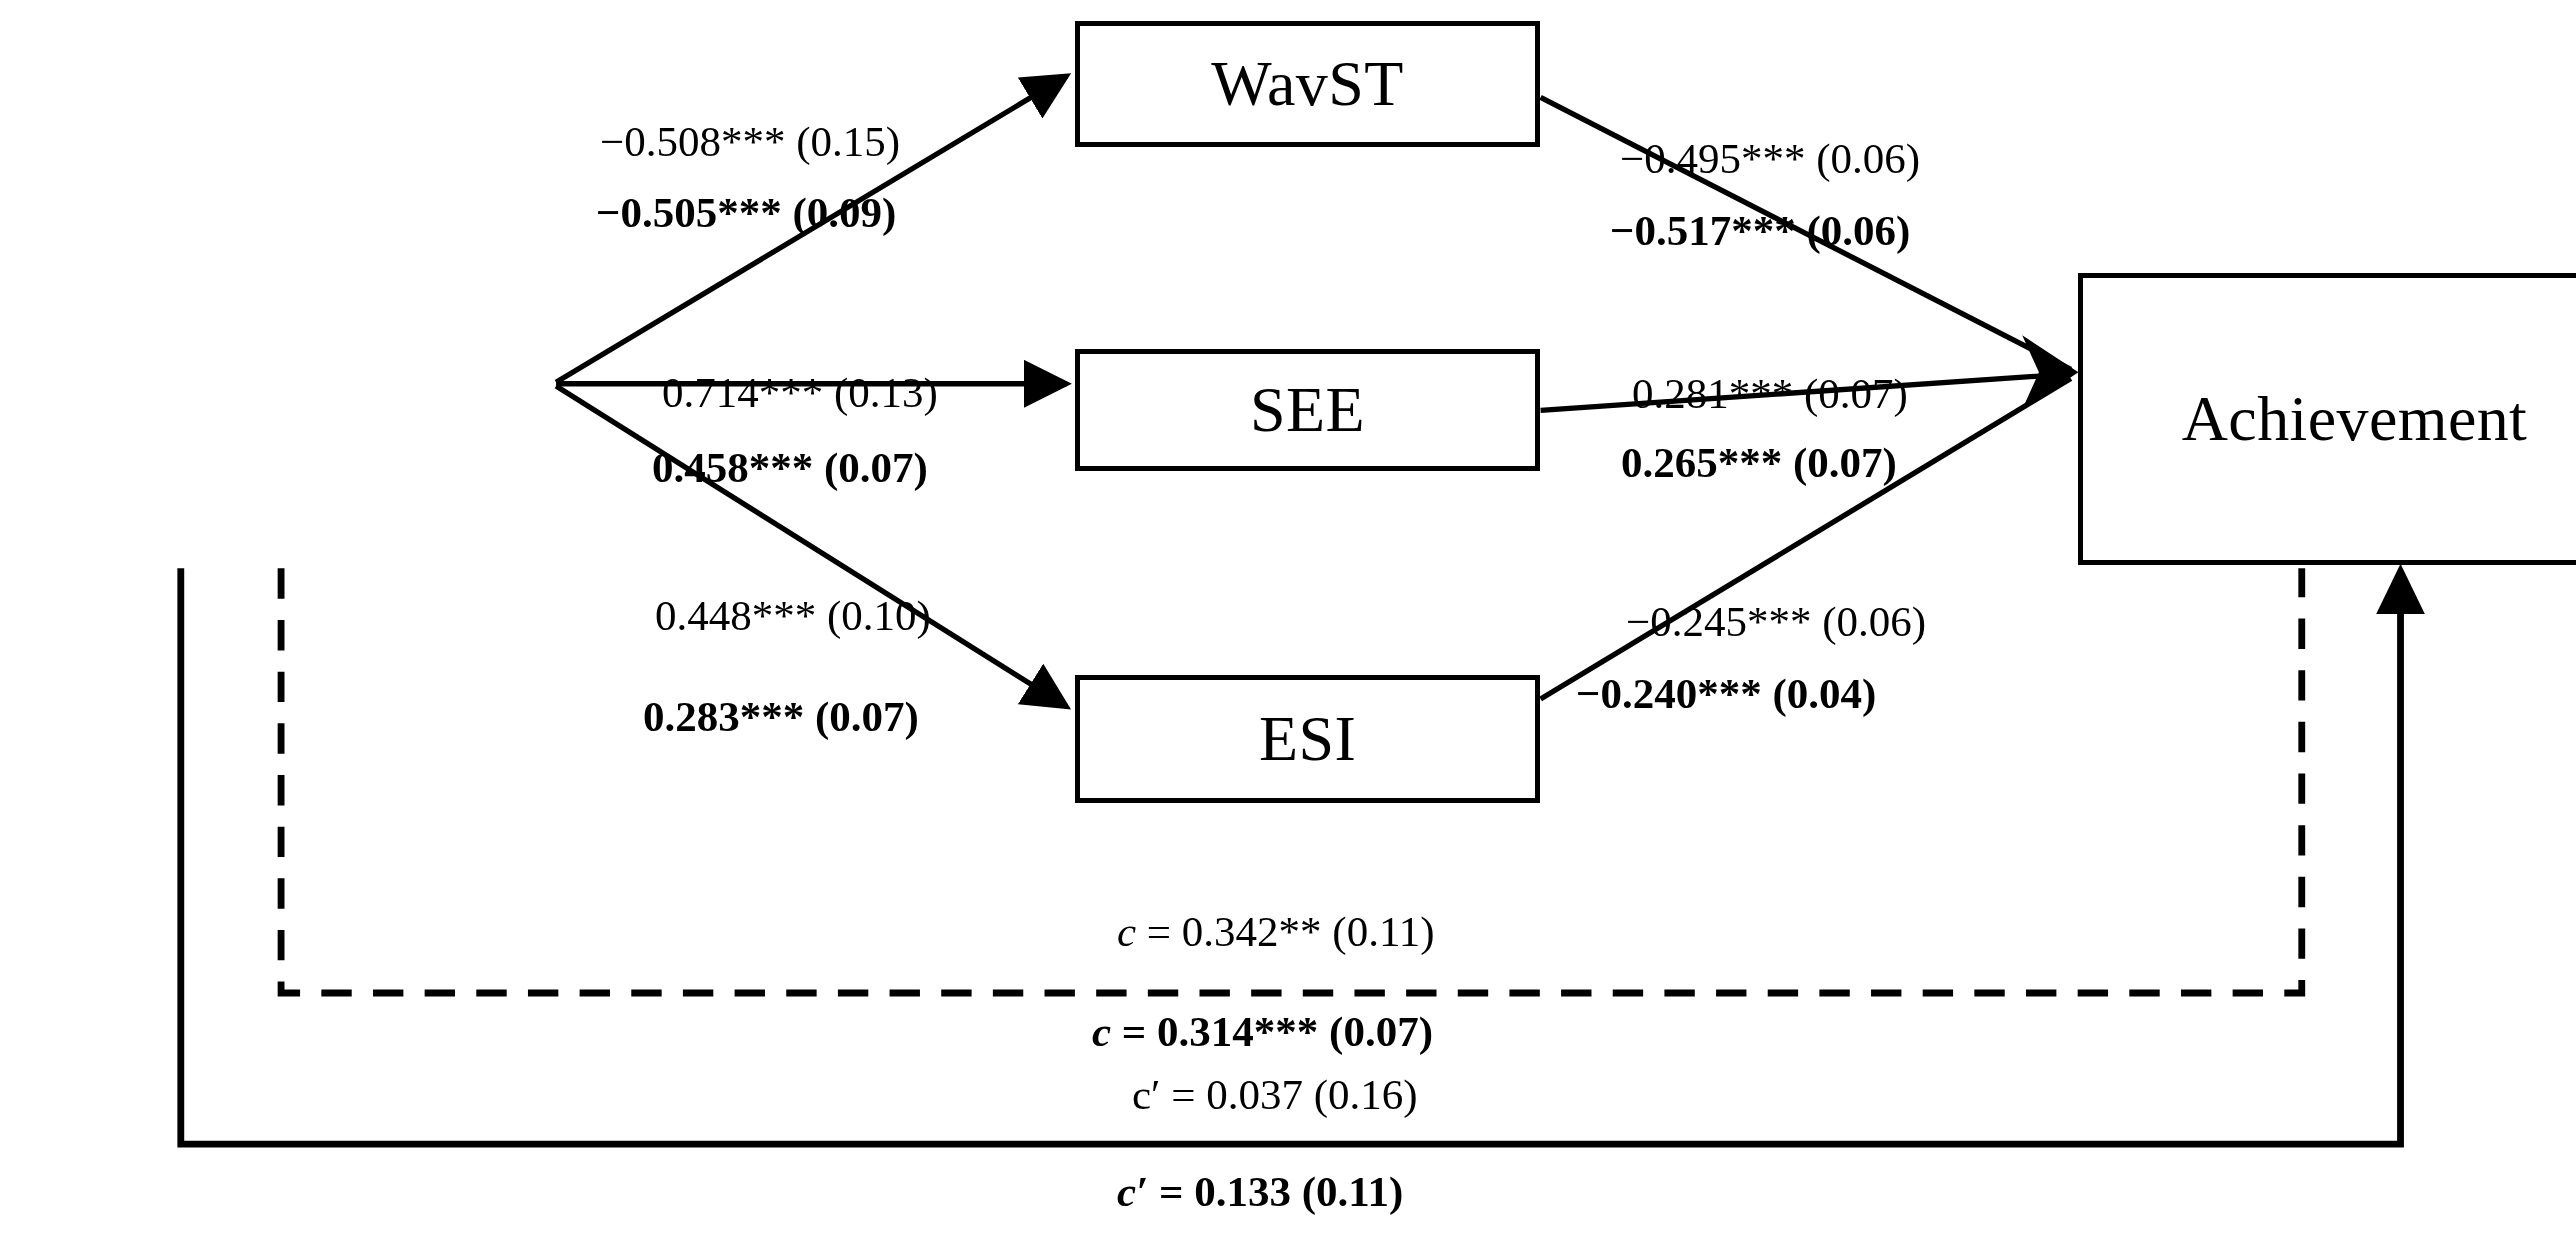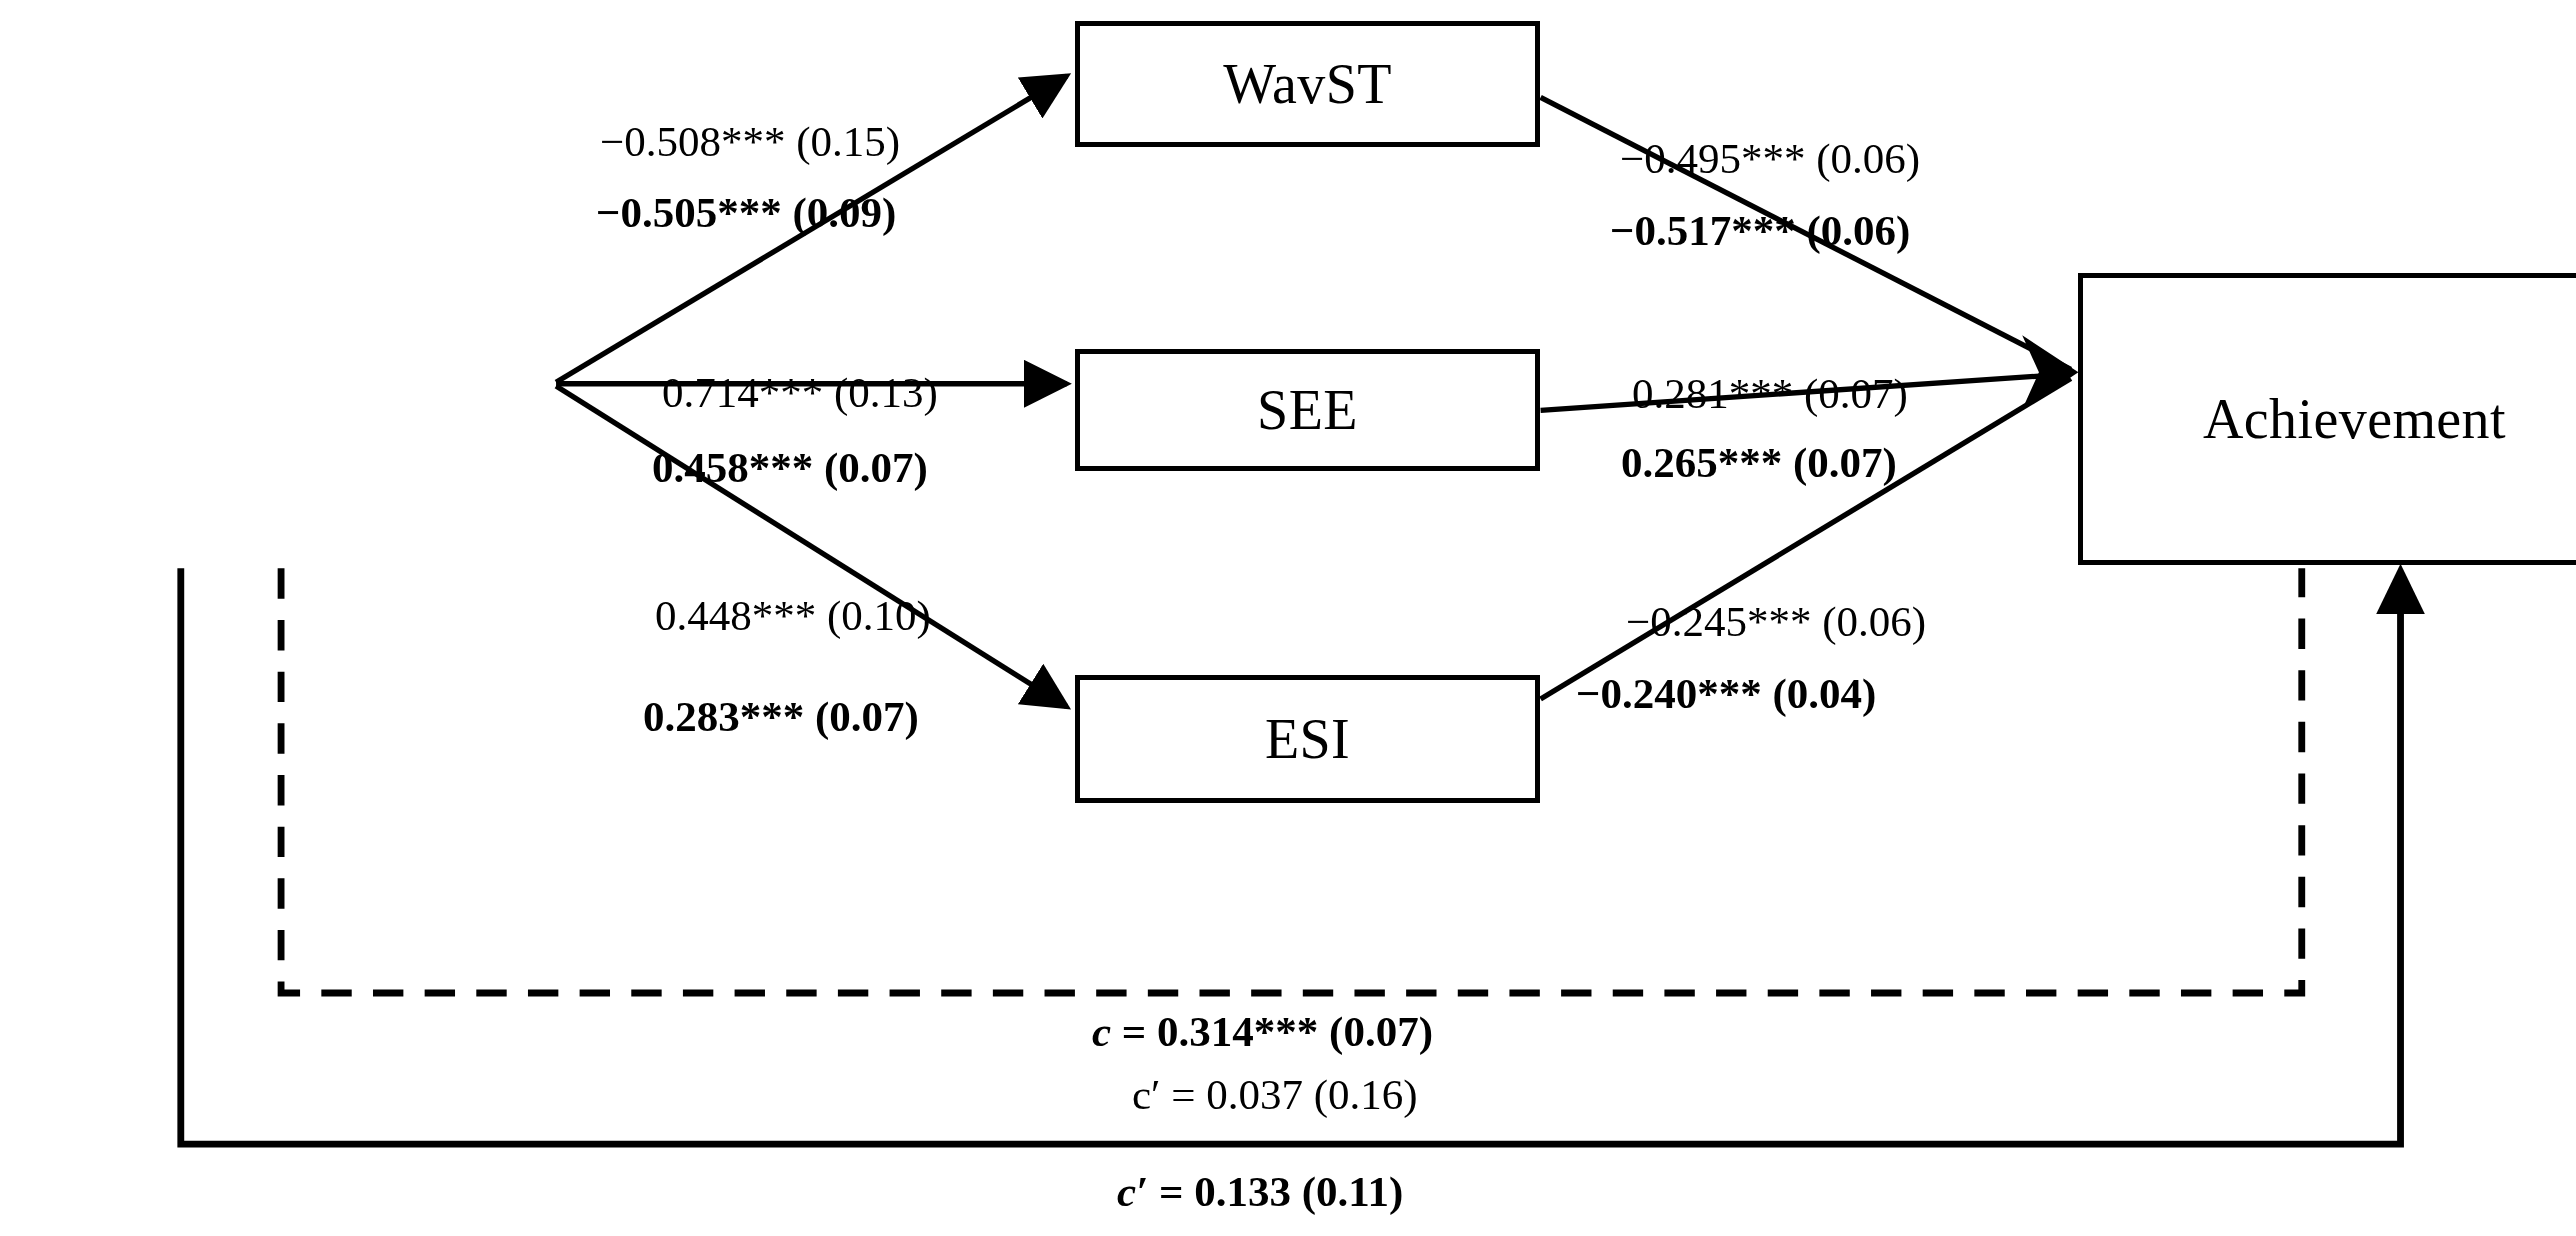--- a/index.html
+++ b/index.html
@@ -32,21 +32,21 @@
     box-sizing: border-box;
     border: 5.3px solid #000000;
     background: #ffffff;
     display: flex;
     align-items: center;
     justify-content: center;
     text-align: center;
   }
   .node-label {
     font-family: "Liberation Serif", "DejaVu Serif", serif;
-    font-size: 56px;
+    font-size: 64px;
     line-height: 1.22;
     color: #000000;
     letter-spacing: 0.4px;
   }
   #node-source .node-label {
     font-size: 55px;
     line-height: 1.28;
     padding: 0 10.6px;
     width: 100%;
     box-sizing: border-box;
@@ -145,20 +145,21 @@
 
   <div class="path-label" style="left:1632px; top:372px;">0.281*** (0.07)</div>
   <div class="path-label bold" style="left:1621px; top:441px;">0.265*** (0.07)</div>
 
   <div class="path-label" style="left:655px; top:594px;">0.448*** (0.10)</div>
   <div class="path-label bold" style="left:643px; top:695px;">0.283*** (0.07)</div>
 
   <div class="path-label" style="left:1586px; top:600px;margin-left:40px;">−0.245*** (0.06)</div>
   <div class="path-label bold" style="left:1576px; top:672px;">−0.240*** (0.04)</div>
 
+  <div class="path-label" style="left:1117px; top:910px;"><span class="ital">c</span><span> = 0.342** (0.11)</span></div>
 
   <div class="path-label bold" style="left:1092px; top:1010px;"><span class="ital">c</span><span> = 0.314*** (0.07)</span></div>
 
   <div class="path-label" style="left:1132px; top:1073px;"><span>c′</span><span> = 0.037 (0.16)</span></div>
 
   <div class="path-label bold" style="left:1117px; top:1170px;"><span class="ital">c′</span><span> = 0.133 (0.11)</span></div>
 
 </div>
 
 

